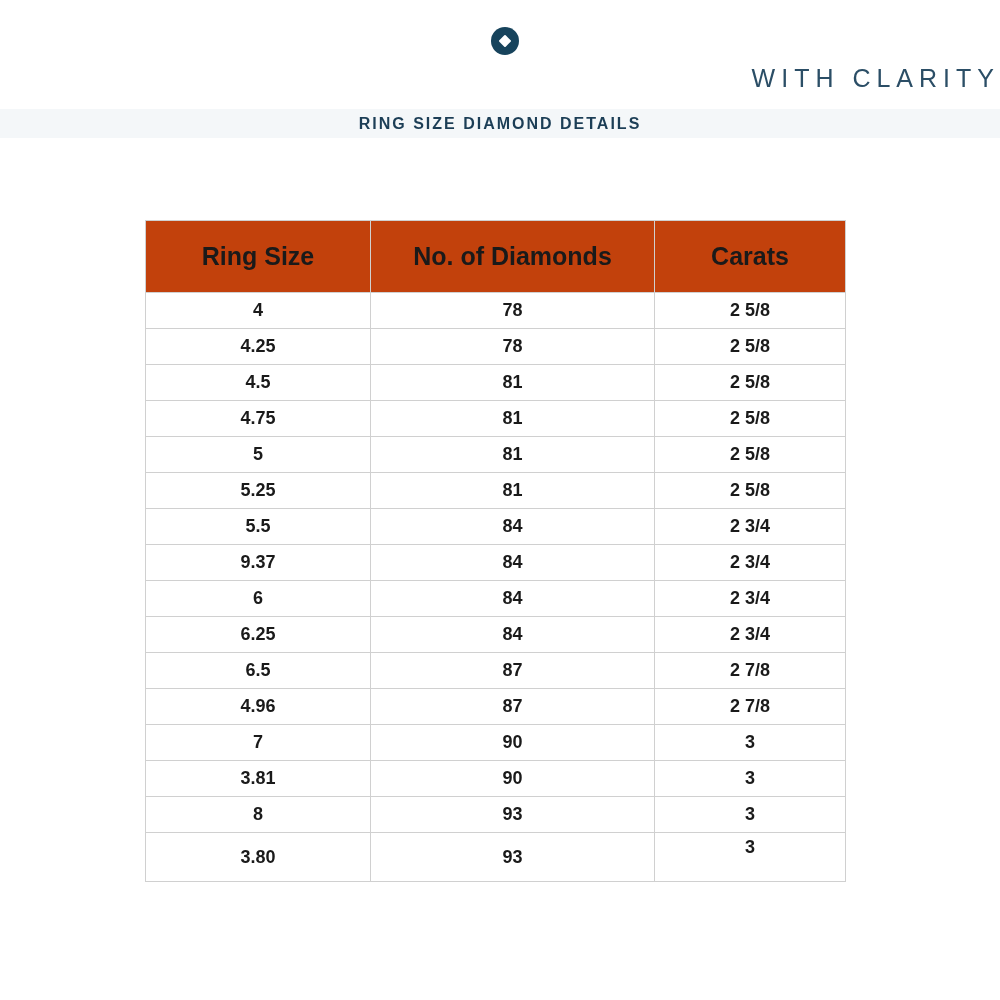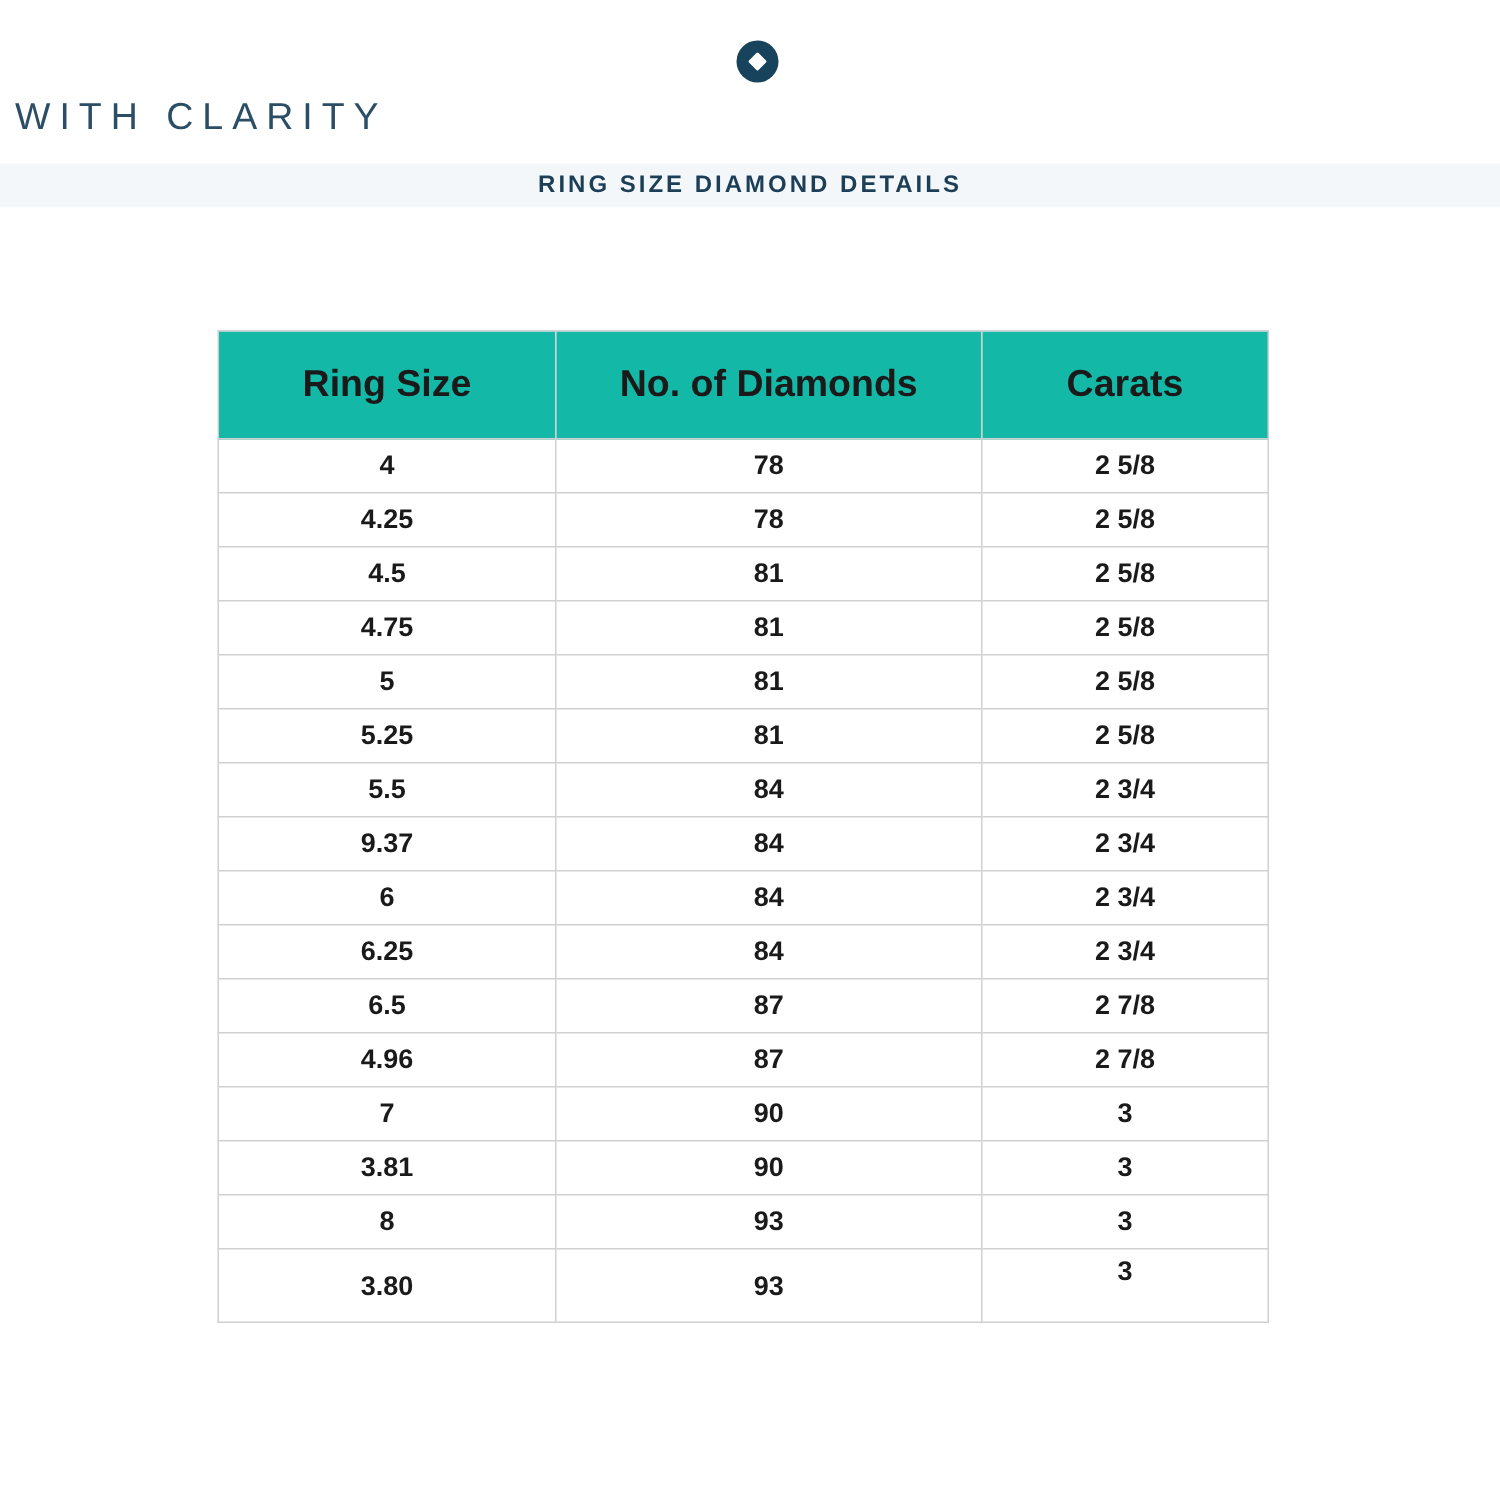--- a/index.html
+++ b/index.html
@@ -22,21 +22,21 @@
   .page {
     position: relative;
     width: 1000px;
     height: 1000px;
     overflow: hidden;
   }
 
   
   .brand-header {
     padding-top: 27px;
-    text-align: left;
+    text-align: right;
     padding-left: 10px;
   }
   .logo-mark {
     position: relative;
     width: 28px;
     height: 28px;
     margin: 0 auto;
     border-radius: 50%;
     background: var(--brand-navy);
   }
@@ -91,21 +91,21 @@
     color: var(--cell-text);
     padding: 0;
   }
   col.c-ringsize { width: 225px; }
   col.c-diamonds { width: 284px; }
   col.c-carats   { width: 191px; }
   thead th {
     height: 71px;
     font-size: 25px;
     font-weight: 600;
-    background: #14b8a6;
+    background: #c2410c;
   }
   tbody td {
     height: 35px;
     font-size: 18px;
     font-weight: 700;
   }
   tbody tr.last-row td {
     height: 44px;
   }
   tbody tr.last-row td.top-align {

